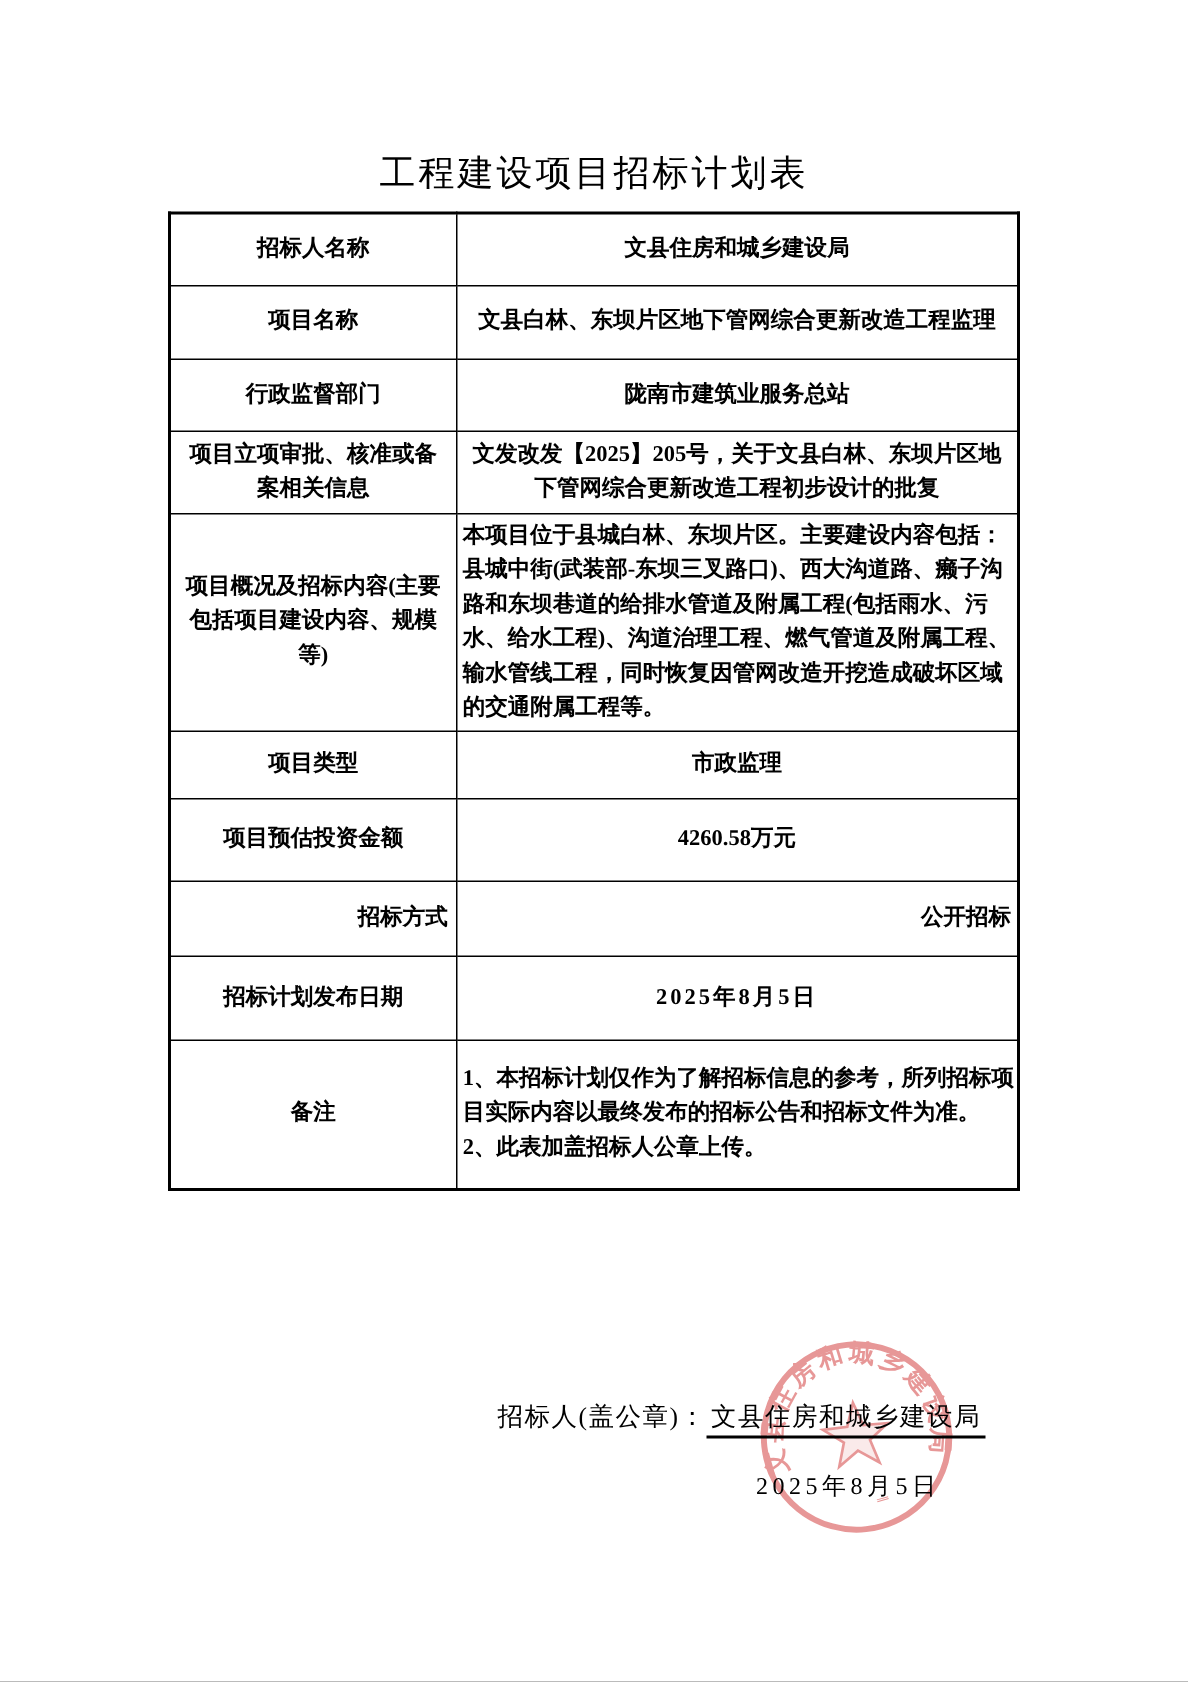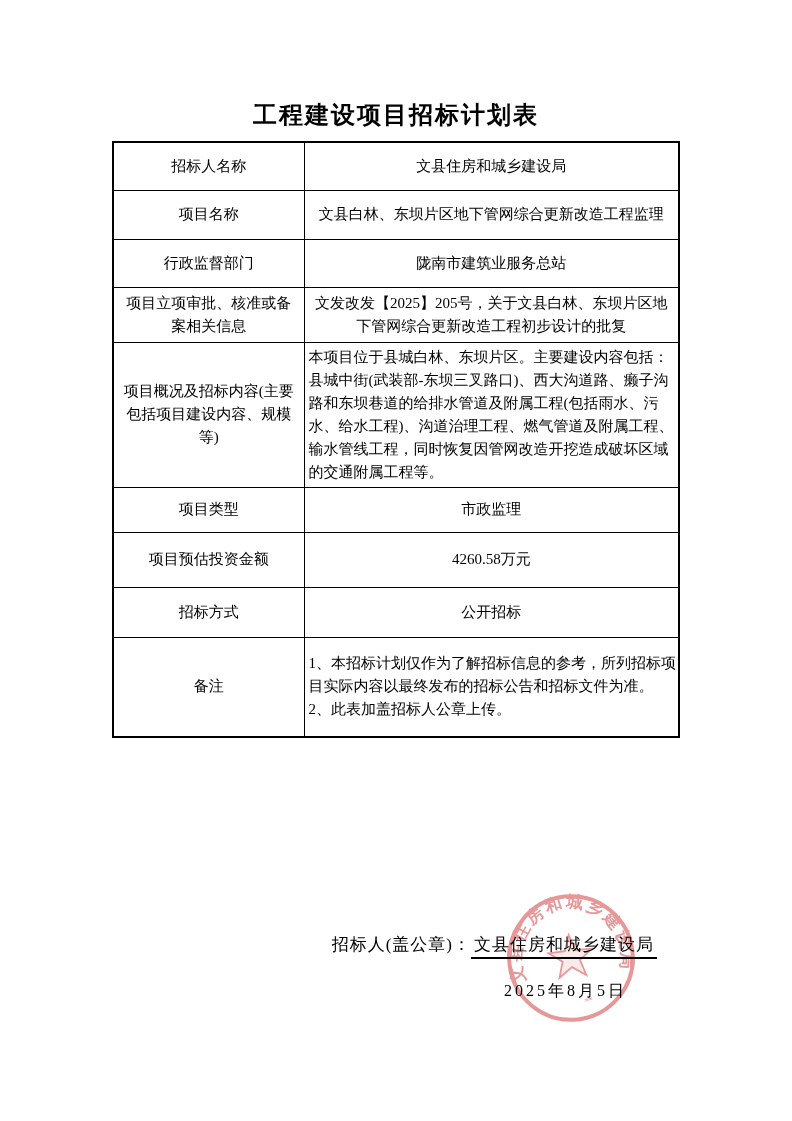--- a/index.html
+++ b/index.html
@@ -15,31 +15,32 @@
     overflow: hidden;
   }
   .doc-title {
     position: absolute;
     top: 99px;
     left: 0;
     width: 792px;
     text-align: center;
     font-family: "Liberation Sans", sans-serif;
     font-size: 24px;
-    font-weight: bold;
+    font-weight: normal;
     letter-spacing: 2px;
   }
   table.plan-table {
     position: absolute;
     top: 141px;
     left: 112px;
     width: 566px;
     border-collapse: collapse;
     border: 2px solid #000;
     table-layout: fixed;
+    font-weight: bold;
   }
   table.plan-table td {
     border: 1px solid #000;
     font-size: 15px;
     line-height: 23px;
     vertical-align: middle;
     overflow: hidden;
   }
   td.label-cell {
     width: 191px;
@@ -57,21 +58,21 @@
   }
   td.value-cell.preline { white-space: pre-line; }
   tr.r1  td { height: 48px; }
   tr.r2  td { height: 49px; }
   tr.r3  td { height: 48px; }
   tr.r4  td { height: 55px; margin-top: 24px; }
   tr.r5  td { height: 136px; }
   tr.r6  td { height: 45px; }
   tr.r7  td { height: 55px; }
   tr.r8  td { height: 43px; }
-  tr.r9  td { height: 50px; }
+  tr.r9  td { height: 50px; text-align: right; }
   tr.r10 td { height: 59px; }
   tr.r11 td { height: 56px; }
   tr.r12 td { height: 100px; }
   .date-text { letter-spacing: 2px; }
   .sig-line {
     position: absolute;
     top: 933px;
     right: 135px;
     font-size: 17px;
     letter-spacing: 1px;
@@ -138,20 +139,24 @@
         <td class="value-cell">市政监理</td>
       </tr>
       <tr class="r7">
         <td class="label-cell">项目预估投资金额</td>
         <td class="value-cell">4260.58万元</td>
       </tr>
       <tr class="r9">
         <td class="label-cell">招标方式</td>
         <td class="value-cell">公开招标</td>
       </tr>
+      <tr class="r11">
+        <td class="label-cell">招标计划发布日期</td>
+        <td class="value-cell date-text">2025年8月5日</td>
+      </tr>
       <tr class="r12">
         <td class="label-cell">备注</td>
         <td class="value-cell left preline">1、本招标计划仅作为了解招标信息的参考，所列招标项目实际内容以最终发布的招标公告和招标文件为准。
 2、此表加盖招标人公章上传。</td>
       </tr>
     </tbody>
   </table>
 
   <div class="sig-line"><span>招标人(盖公章)：</span><span class="sig-name">文县住房和城乡建设局</span></div>
 

